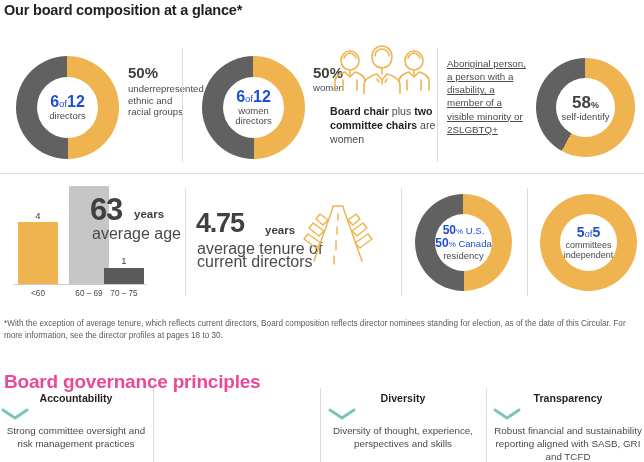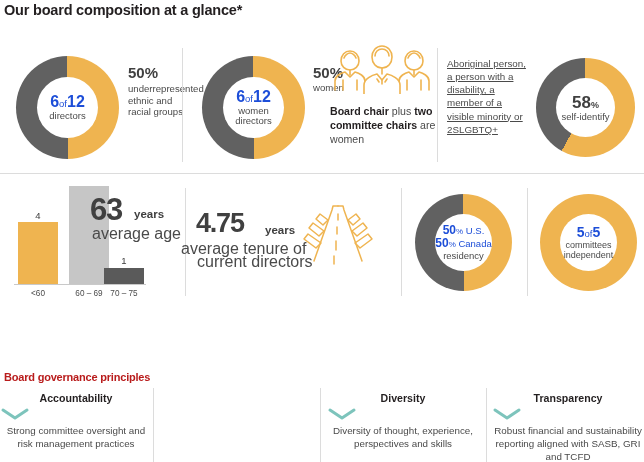--- a/index.html
+++ b/index.html
@@ -13,22 +13,22 @@
   .page { position: relative; width: 644px; height: 462px; }
 
   
   .main-title {
     position: absolute; left: 4px; top: 2px;
     font-size: 14.5px; font-weight: bold; letter-spacing: -0.2px;
     color: #231f20;
   }
   .section-title {
     position: absolute; left: 4px; top: 371px;
-    font-size: 11px; font-weight: bold; letter-spacing: -0.2px;
-    color: #b91c1c;
+    font-size: 19px; font-weight: bold; letter-spacing: -0.2px;
+    color: #ec4899;
   }
 
   
   .hrule { position: absolute; height: 1px; background: #dcdcdc; }
   .vrule { position: absolute; width: 1px; background: #dcdcdc; }
 
   
   .donut { position: absolute; border-radius: 50%; }
   .donut .hole {
     position: absolute; border-radius: 50%;
@@ -182,21 +182,21 @@
   </div>
 
   <div class="stat-num" style="left:90px; top:192px; font-size:31px;">63</div>
   <div class="stat-unit" style="left:134px; top:208px;">years</div>
   <div class="stat-sub" style="left:92px; top:224px;">average age</div>
 
   <div class="vrule" style="left:185px; top:188px; height:108px;"></div>
 
   <div class="stat-num" style="left:196px; top:208px; font-size:27px;">4.75</div>
   <div class="stat-unit" style="left:265px; top:224px;">years</div>
-  <div class="stat-sub" style="left:181px; top:239px;">average tenure of</div>
+  <div class="stat-sub" style="left:197px; top:239px;">average tenure of</div>
   <div class="stat-sub" style="left:197px; top:252px;">current directors</div>
 
   <div style="position:absolute; left:302px; top:200px;">
     <svg width="72" height="65" viewBox="0 0 72 65" fill="none" stroke="#EFB450" stroke-width="1.5" stroke-linecap="round" stroke-linejoin="round">
 
       <path d="M36 6l-5 0 -1 4 -18 51"></path>
       <path d="M36 6l5 0 1 4 18 51"></path>
 
       <path d="M36 14v6M35 27v7M34 41v9M32 56v8"></path>
 
@@ -230,20 +230,21 @@
   <div class="donut" style="left:540px; top:194px; width:97px; height:97px; background:#EFB450;">
     <div class="hole" style="left:20px; top:20px; width:57px; height:57px;">
       <div class="big-frac" style="font-size:14px;">
         <span>5</span><span class="of">of</span><span>5</span>
       </div>
       <div class="sub-lbl" style="font-size:9px;">committees</div>
       <div class="sub-lbl" style="font-size:9px;">independent</div>
     </div>
   </div>
 
+  <div class="footnote">*With the exception of average tenure, which reflects current directors, Board composition reflects director nominees standing for election, as of the date of this Circular. For more information, see the director profiles at pages 18 to 30.</div>
 
   <div class="section-title">Board governance principles</div>
 
   <div class="princ" style="left:0px;">
     <div class="ttl">Accountability</div>
     <span class="chev">
       <svg width="30" height="13" viewBox="0 0 30 13" fill="none" stroke="#7DC4BC" stroke-width="3" stroke-linecap="round" stroke-linejoin="round">
           <path d="M3 3l12 8 12-8"></path>
         </svg>
     </span>

